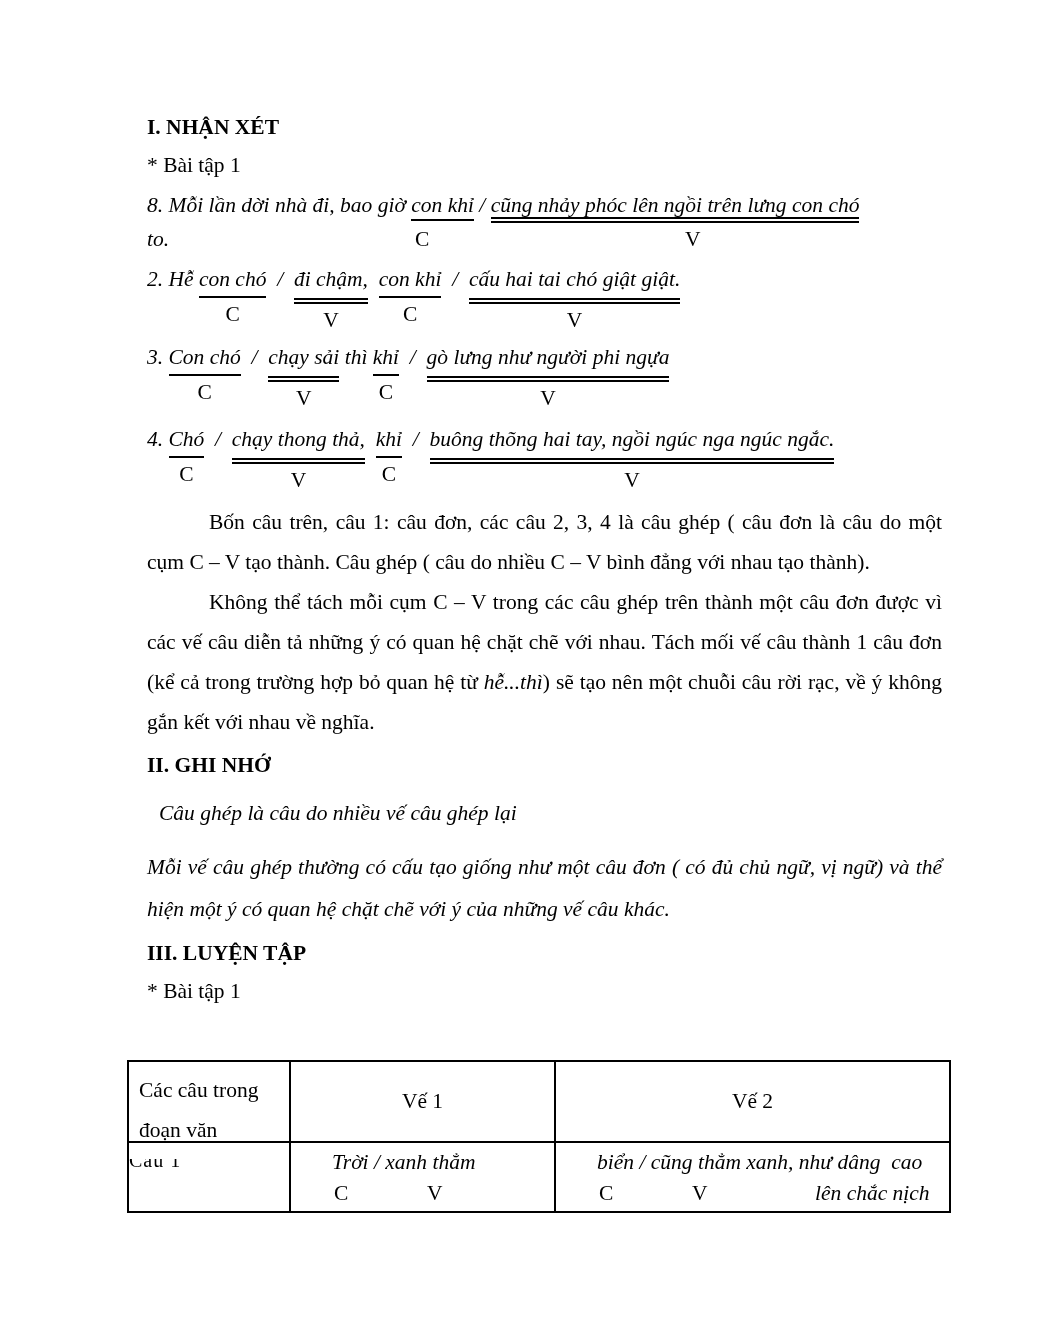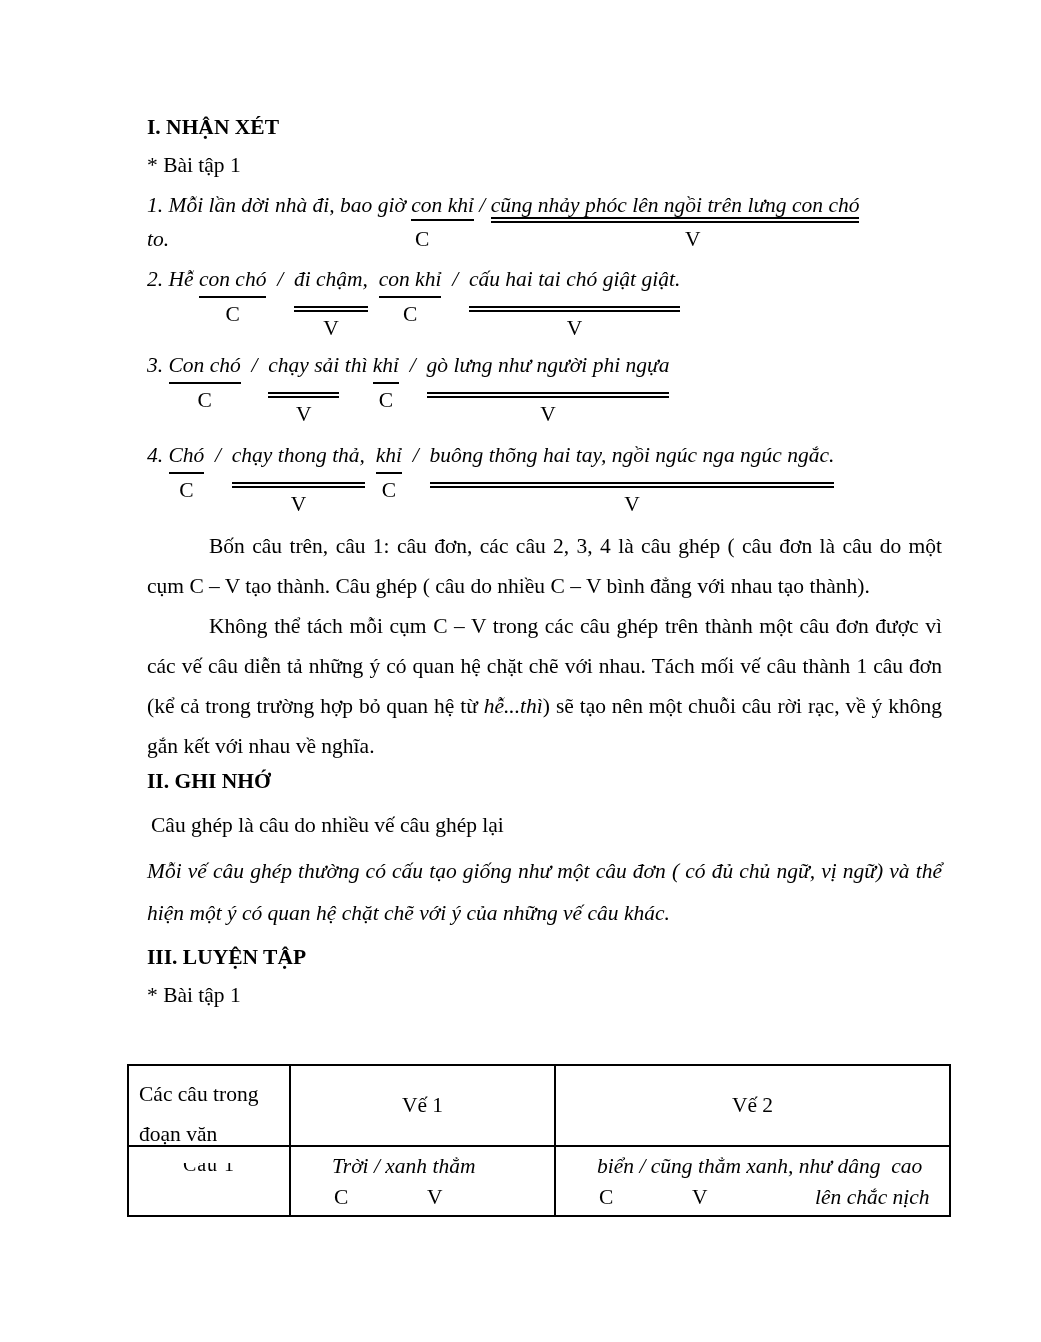--- a/index.html
+++ b/index.html
@@ -11,86 +11,86 @@
   .content { position:absolute; left:147px; top:112px; width:795px; }
 
   .h-bold { font-weight:bold; line-height:30px; margin:0 0 8px 0;font-family:Liberation Serif, serif; }
   .ex-label { line-height:30px; margin:0 0 10px 0; }
 
   
   .asent { font-style:italic; white-space:nowrap; margin:0 0 6px 0; }
   .asent .seg { display:inline-block; vertical-align:top; text-align:center; }
   .asent .t { display:block; white-space:pre; line-height:30px; padding-bottom:2px;font-style:italic; }
   .asent .seg.u1 .t { border-bottom:2px solid #000; }
-  .asent .seg.u2 .t { border-bottom:6px double #000; padding-bottom:12px;text-align:center; }
+  .asent .seg.u2 .t { border-bottom:6px double #000; padding-bottom:4px;text-align:center; }
   .asent .lbl { display:block; font-style:normal; line-height:32px; height:32px; }
 
   
   .s1line1 { font-style:italic; white-space:nowrap; line-height:30px; }
   .s1line1 span { white-space:pre; }
   .s1line1 .u1 { border-bottom:2px solid #000; padding-bottom:2px; }
   .s1line1 .u2 { border-bottom:6px double #000; }
   .s1line2 { position:relative; height:34px; line-height:34px; margin:2px 0 8px 0; }
   .s1line2 .to { font-style:italic; }
   .s1line2 .cpos { position:absolute; left:268px; }
   .s1line2 .vpos { position:absolute; left:538px; }
 
   .para { line-height:40px; text-align:justify; text-indent:62px; margin:0; }
   .it { font-style:italic; }
-  .gn-line { line-height:42px; margin:4px; }
+  .gn-line { font-style:italic; line-height:42px; margin:12px; }
   .gn-para { font-style:italic; line-height:42px; text-align:justify; margin:0; }
 
   
   table.ex-table {
     border-collapse:collapse; table-layout:fixed;
     margin:54px 0 0 -20px; width:816px;padding-left:36px;
   }
   table.ex-table td { border:2px solid #000; padding:0; vertical-align:top; }
   td.col1 { width:160px; }
   td.col2 { width:263px; }
   td.col3 { width:393px; }
   .th-left { padding:8px 10px 0 10px; line-height:40px; height:71px; }
   .th-center { text-align:center; vertical-align:middle; height:79px; line-height:79px;border-radius:21px; }
-  .clip-wrap { height:15px; overflow:hidden; margin-top:16px; text-align:center; }
+  .clip-wrap { height:15px; overflow:hidden; margin-top:16px; text-align:left; }
   .clip-wrap span { display:block; margin-top:-10px; font-size:20px; letter-spacing:1px; }
   .ve-cell { padding:3px 8px 0 8px; height:65px;margin-left:33px; }
   .ve-line1 { font-style:italic; line-height:32px; white-space:pre-wrap; }
   .ve-line2 { position:relative; height:30px; line-height:30px; }
   .ve-line2 .c { position:absolute; left:2px; }
   .ve-line2 .v { position:absolute; left:95px; }
   .ve-line2 .cont { position:absolute; left:218px; font-style:italic;text-align:right; }
 </style>
 </head>
 <body>
 
 <div class="content">
 
   <p class="h-bold">I. NHẬN XÉT</p>
   <p class="ex-label">* Bài tập 1</p>
 
   <div>
-    <div class="s1line1"><span>1. Mỗi lần dời nhà đi, bao giờ </span><span class="u1">con khỉ</span><span> / </span><span class="u2">cũng nhảy phóc lên ngồi trên lưng con chó</span></div>
+    <div class="s1line1"><span>8. Mỗi lần dời nhà đi, bao giờ </span><span class="u1">con khỉ</span><span> / </span><span class="u2">cũng nhảy phóc lên ngồi trên lưng con chó</span></div>
     <div class="s1line2">
       <span class="to">to.</span>
       <span class="cpos">C</span>
       <span class="vpos">V</span>
     </div>
   </div>
 
   <div class="asent"><span class="seg"><span class="t">2. Hễ </span><span class="lbl"></span></span><span class="seg u1"><span class="t">con chó</span><span class="lbl">C</span></span><span class="seg"><span class="t">  /  </span><span class="lbl"></span></span><span class="seg u2"><span class="t">đi chậm,</span><span class="lbl">V</span></span><span class="seg"><span class="t">  </span><span class="lbl"></span></span><span class="seg u1"><span class="t">con khỉ</span><span class="lbl">C</span></span><span class="seg"><span class="t">  /  </span><span class="lbl"></span></span><span class="seg u2"><span class="t">cấu hai tai chó giật giật.</span><span class="lbl">V</span></span></div>
 
   <div class="asent" style="margin-bottom:10px;"><span class="seg"><span class="t">3. </span><span class="lbl"></span></span><span class="seg u1"><span class="t">Con chó</span><span class="lbl">C</span></span><span class="seg"><span class="t">  /  </span><span class="lbl"></span></span><span class="seg u2"><span class="t">chạy sải</span><span class="lbl">V</span></span><span class="seg"><span class="t"> thì </span><span class="lbl"></span></span><span class="seg u1"><span class="t">khỉ</span><span class="lbl">C</span></span><span class="seg"><span class="t">  /  </span><span class="lbl"></span></span><span class="seg u2"><span class="t">gò lưng như người phi ngựa</span><span class="lbl">V</span></span></div>
 
   <div class="asent"><span class="seg"><span class="t">4. </span><span class="lbl"></span></span><span class="seg u1"><span class="t">Chó</span><span class="lbl">C</span></span><span class="seg"><span class="t">  /  </span><span class="lbl"></span></span><span class="seg u2"><span class="t">chạy thong thả,</span><span class="lbl">V</span></span><span class="seg"><span class="t">  </span><span class="lbl"></span></span><span class="seg u1"><span class="t">khỉ</span><span class="lbl">C</span></span><span class="seg"><span class="t">  /  </span><span class="lbl"></span></span><span class="seg u2"><span class="t">buông thõng hai tay, ngồi ngúc nga ngúc ngắc.</span><span class="lbl">V</span></span></div>
 
   <p class="para">Bốn câu trên, câu 1: câu đơn, các câu 2, 3, 4 là câu ghép ( câu đơn là câu do một cụm C – V tạo thành. Câu ghép ( câu do nhiều C – V bình đẳng với nhau tạo thành).</p>
 
   <p class="para"><span>Không thể tách mỗi cụm C – V trong các câu ghép trên thành một câu đơn được vì các vế câu diễn tả những ý có quan hệ chặt chẽ với nhau. Tách mối vế câu thành 1 câu đơn (kể cả trong trường hợp bỏ quan hệ từ </span><span class="it">hễ...thì</span><span>) sẽ tạo nên một chuỗi câu rời rạc, về ý không gắn kết với nhau về nghĩa.</span></p>
 
-  <p class="h-bold" style="margin-top:0;">II. GHI NHỚ</p>
+  <p class="h-bold" style="margin-top:8px;">II. GHI NHỚ</p>
   <p class="gn-line">Câu ghép là câu do nhiều vế câu ghép lại</p>
   <p class="gn-para">Mỗi vế câu ghép thường có cấu tạo giống như một câu đơn ( có đủ chủ ngữ, vị ngữ) và thể hiện một ý có quan hệ chặt chẽ với ý của những vế câu khác.</p>
 
   <p class="h-bold" style="margin-top:8px;">III. LUYỆN TẬP</p>
   <p class="ex-label">* Bài tập 1</p>
 
   <table class="ex-table">
     <tbody>
         <tr>
       <td class="col1">

